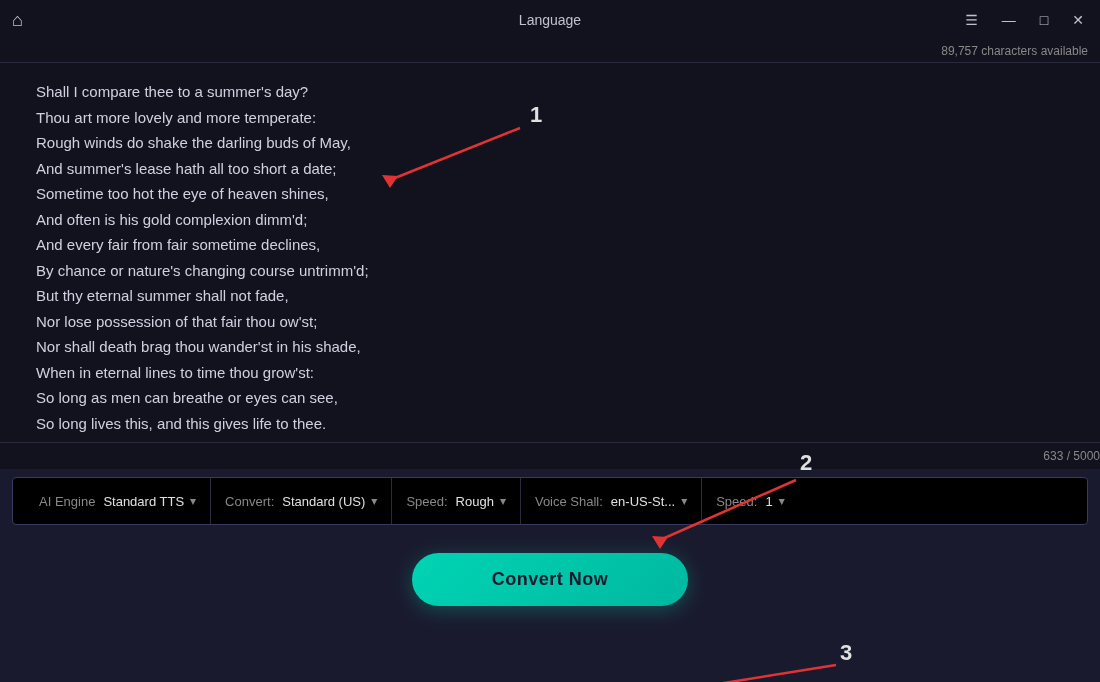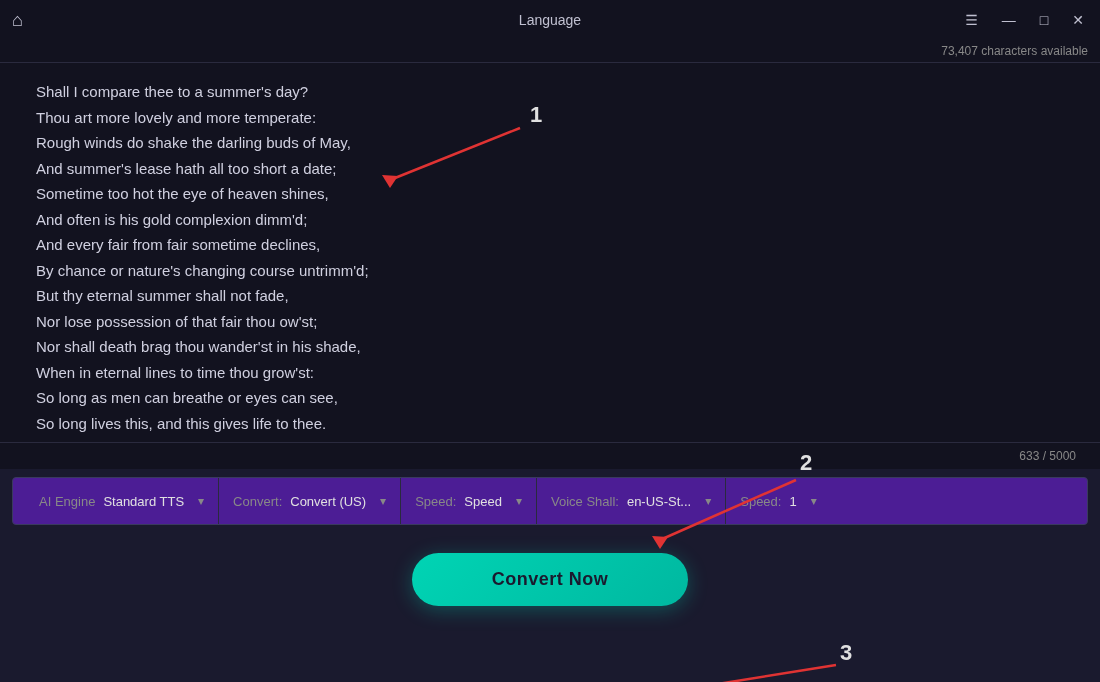--- a/index.html
+++ b/index.html
@@ -83,40 +83,40 @@
       font-size: 15px;
       line-height: 1.7;
       color: #d0d0e0;
       white-space: pre-line;
     }
 
     .char-count {
       text-align: right;
       font-size: 12px;
       color: #888;
-      padding: 6px 24px;
+      padding: 6px 0;
       background: #12121f;
     }
 
     
     .annotations-overlay {
       position: absolute;
       top: 40px;
       left: 0;
       width: 1100px;
       height: 642px;
       pointer-events: none;
       z-index: 10;
     }
 
     .toolbar {
       display: flex;
       align-items: center;
       gap: 0;
-      background: #4c1d95;
+      background: #000000;
       border: 1px solid #3a3a5e;
       border-radius: 4px;
       padding: 0 12px;
       height: 48px;
       margin: 0 12px;
     }
 
     .toolbar-item {
       display: flex;
       align-items: center;
@@ -144,21 +144,21 @@
     }
 
     .toolbar-chevron {
       color: #888;
       font-size: 12px;
     }
 
     .toolbar-select {
       display: flex;
       align-items: center;
-      gap: 14px;
+      gap: 6px;
       cursor: pointer;
     }
 
     .convert-area {
       display: flex;
       justify-content: center;
       align-items: center;
       padding: 20px 15px;
       background: #1a1a2e;
       position: relative;
@@ -200,21 +200,21 @@
   <div class="titlebar-controls">
     <button class="titlebar-btn">☰</button>
     <button class="titlebar-btn">—</button>
     <button class="titlebar-btn">□</button>
     <button class="titlebar-btn close-btn">✕</button>
   </div>
 </div>
 
 <div class="main-wrapper">
 
-  <div class="chars-available">73,407 characters available</div>
+  <div class="chars-available">89,757 characters available</div>
 
   <div class="text-area-wrapper">
     <div class="poem-text">Shall I compare thee to a summer's day?
 Thou art more lovely and more temperate:
 Rough winds do shake the darling buds of May,
 And summer's lease hath all too short a date;
 Sometime too hot the eye of heaven shines,
 And often is his gold complexion dimm'd;
 And every fair from fair sometime declines,
 By chance or nature's changing course untrimm'd;
@@ -235,29 +235,29 @@
         <span class="toolbar-label">AI Engine</span>
         <div class="toolbar-select">
           <span class="toolbar-value">Standard TTS</span>
           <span class="toolbar-chevron">▾</span>
         </div>
       </div>
 
       <div class="toolbar-item">
         <span class="toolbar-label">Convert:</span>
         <div class="toolbar-select">
-          <span class="toolbar-value">Convert (US)</span>
+          <span class="toolbar-value">Standard (US)</span>
           <span class="toolbar-chevron">▾</span>
         </div>
       </div>
 
       <div class="toolbar-item">
         <span class="toolbar-label">Speed:</span>
         <div class="toolbar-select">
-          <span class="toolbar-value">Speed</span>
+          <span class="toolbar-value">Rough</span>
           <span class="toolbar-chevron">▾</span>
         </div>
       </div>
 
       <div class="toolbar-item">
         <span class="toolbar-label">Voice Shall:</span>
         <div class="toolbar-select">
           <span class="toolbar-value">en-US-St...</span>
           <span class="toolbar-chevron">▾</span>
         </div>

